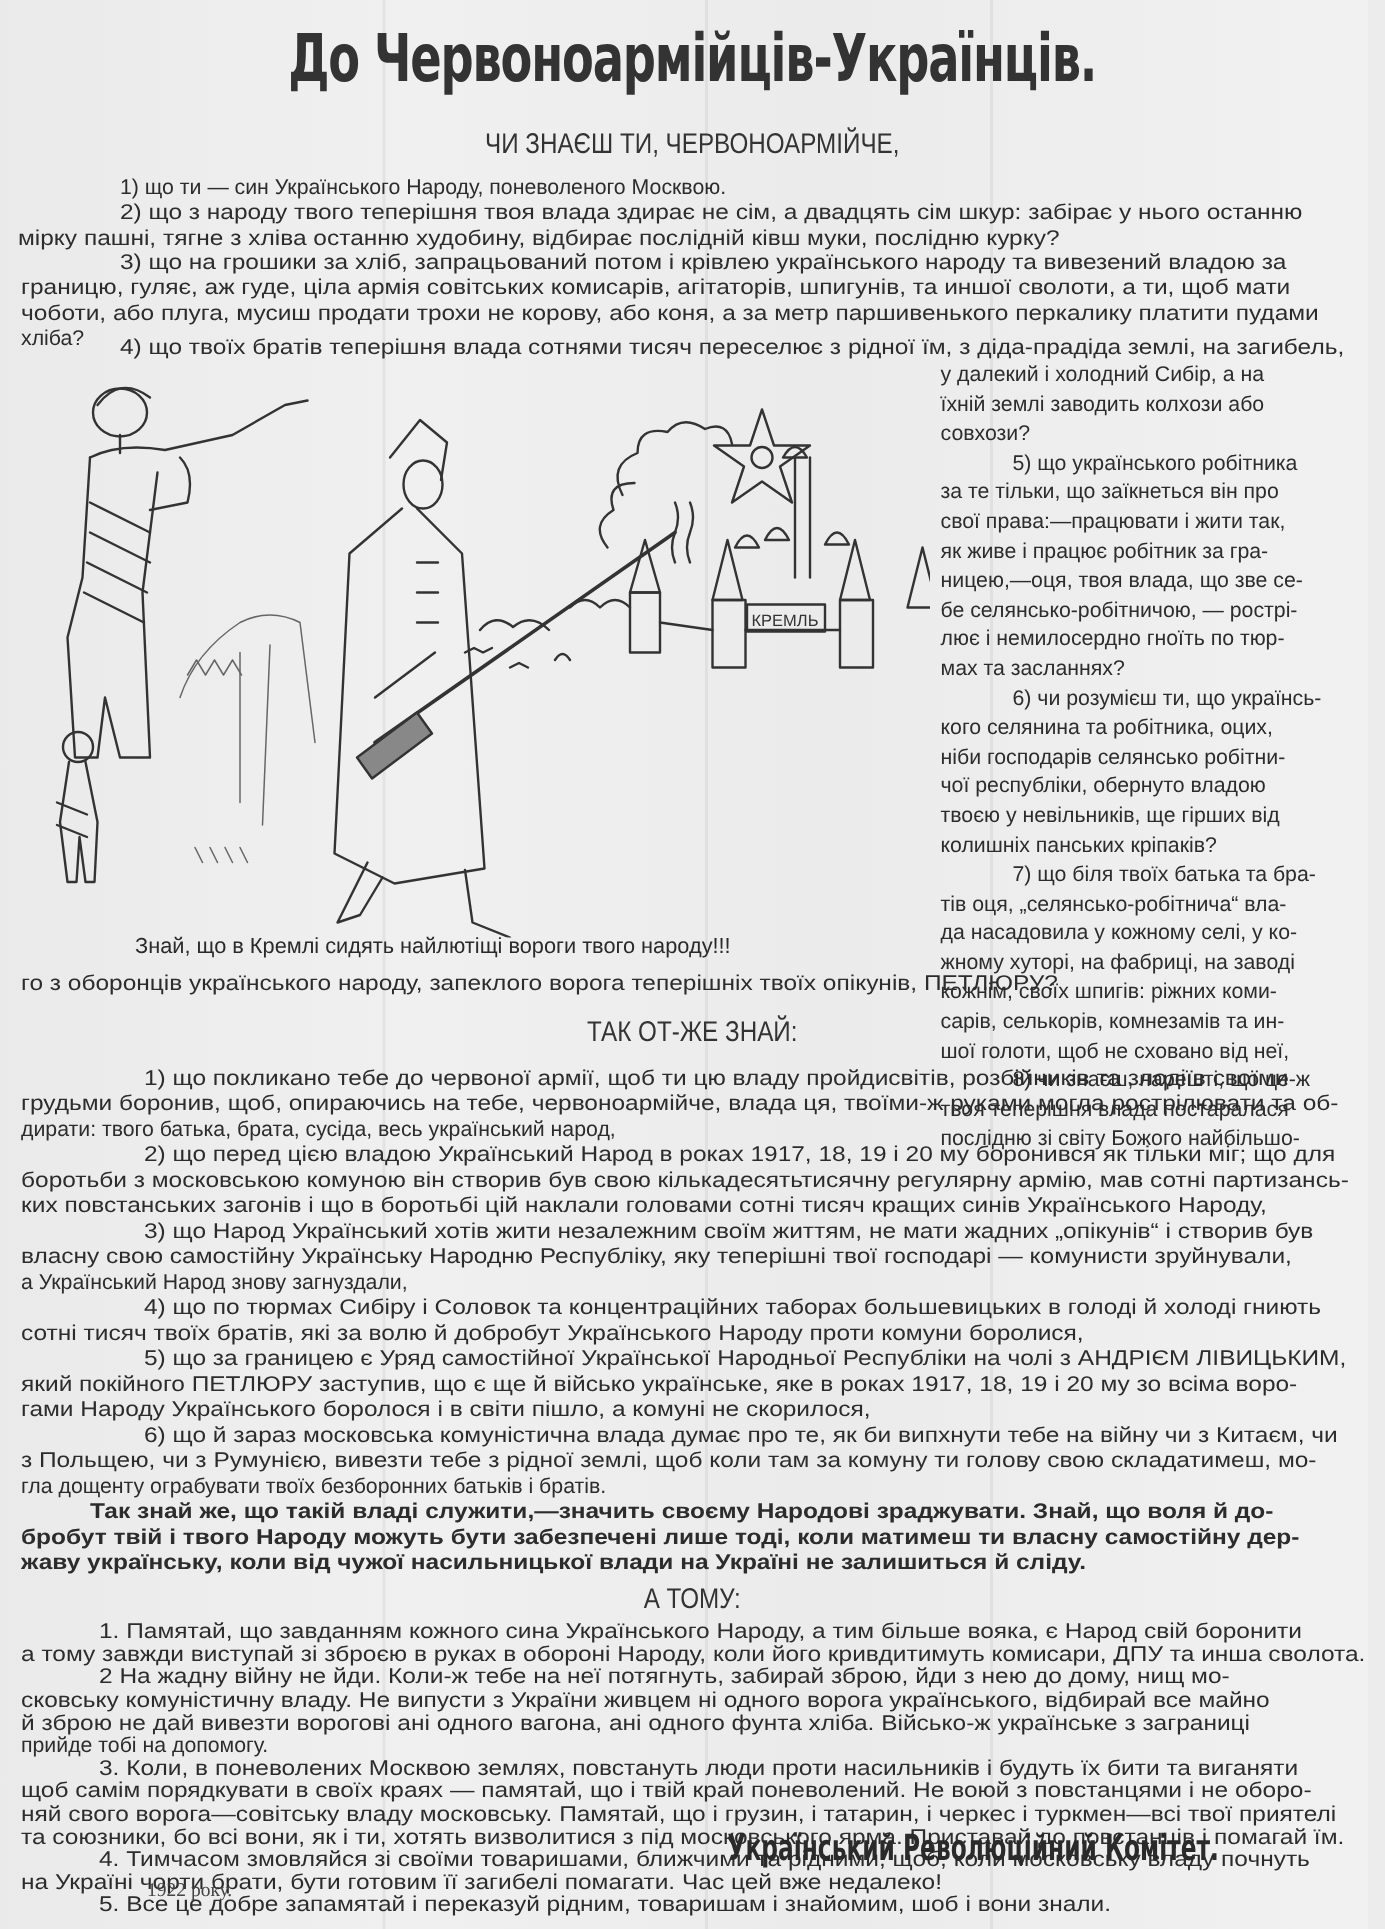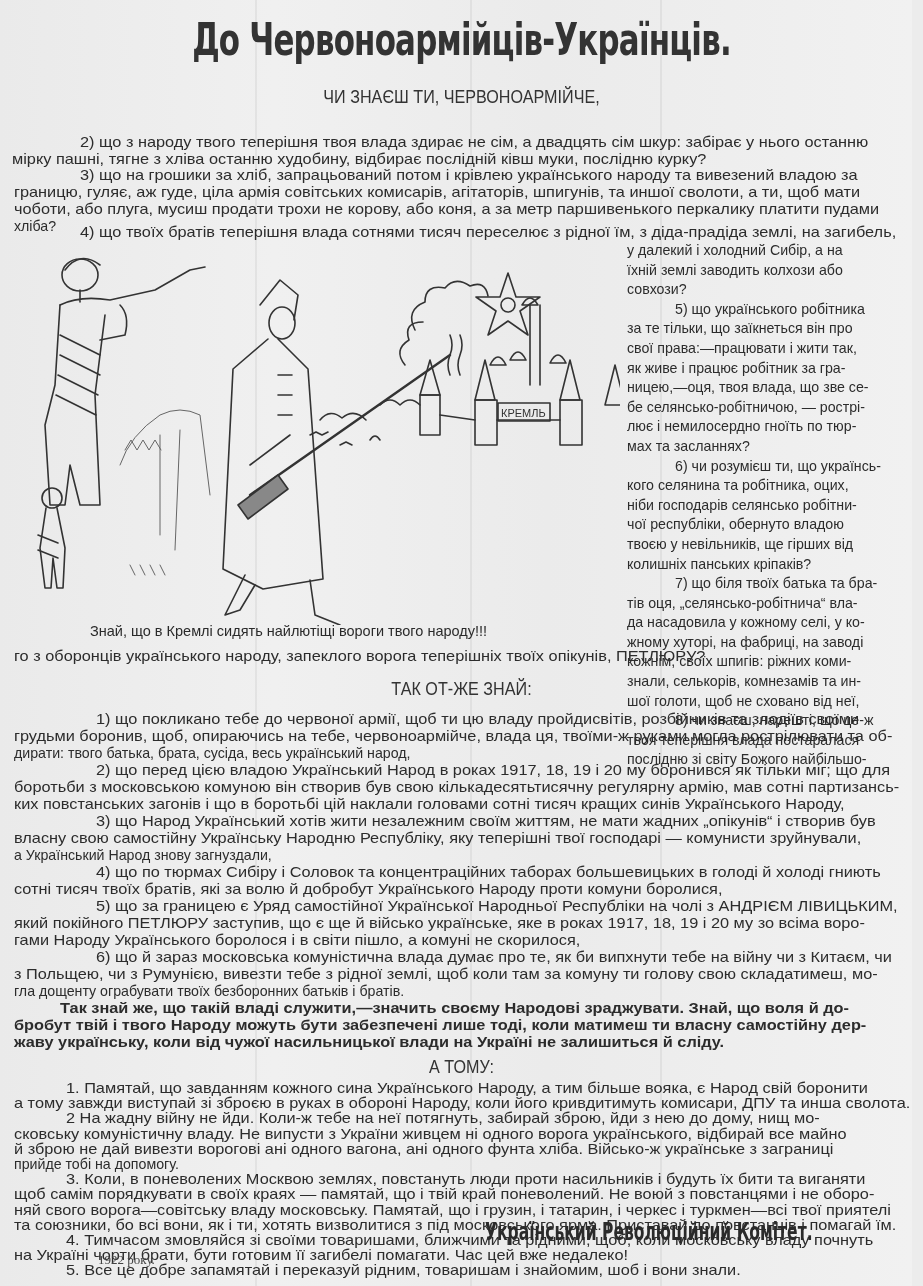--- a/index.html
+++ b/index.html
@@ -28,20 +28,21 @@
 <body>
 
 <div class="page">
   <div class="fold" style="left:255px"></div>
   <div class="fold" style="left:470px"></div>
   <div class="fold" style="left:660px"></div>
 
   <div class="title">До Червоноармійців-Українців.</div>
 
   <div class="h2" style="top:86px">ЧИ ЗНАЄШ ТИ, ЧЕРВОНОАРМІЙЧЕ,</div>
+  <div class="line" style="left:80px;top:117px">1) що ти — син Українського Народу, поневоленого Москвою.</div>
   <div class="line" style="left: 80px; top: 134px; transform: scaleX(1.15);">2) що з народу твого теперішня твоя влада здирає не сім, а двадцять сім шкур: забірає у нього останню</div>
   <div class="line" style="left: 12px; top: 151px; transform: scaleX(1.15);">мірку пашні, тягне з хліва останню худобину, відбирає послідній ківш муки, послідню курку?</div>
   <div class="line" style="left: 80px; top: 167px; transform: scaleX(1.15);">3) що на грошики за хліб, запрацьований потом і крівлею українського народу та вивезений владою за</div>
   <div class="line" style="left: 14px; top: 184px; transform: scaleX(1.15);">границю, гуляє, аж гуде, ціла армія совітських комисарів, агітаторів, шпигунів, та иншої сволоти, а ти, щоб мати</div>
   <div class="line" style="left: 14px; top: 201px; transform: scaleX(1.15);">чоботи, або плуга, мусиш продати трохи не корову, або коня, а за метр паршивенького перкалику платити пудами</div>
   <div class="line" style="left:14px;top:218px">хліба?</div>
   <div class="line" style="left: 80px; top: 224px; transform: scaleX(1.15);">4) що твоїх братів теперішня влада сотнями тисяч переселює з рідної їм, з діда-прадіда землі, на загибель,</div>
 
   <div class="col" style="left:627px;top:241px">
     <div>у далекий і холодний Сибір, а на</div>
@@ -59,21 +60,21 @@
     <div>кого селянина та робітника, оцих,</div>
     <div>ніби господарів селянсько робітни-</div>
     <div>чої республіки, обернуто владою</div>
     <div>твоєю у невільників, ще гірших від</div>
     <div>колишніх панських кріпаків?</div>
     <div class="ind">7) що біля твоїх батька та бра-</div>
     <div>тів оця, „селянсько-робітнича“ вла-</div>
     <div>да насадовила у кожному селі, у ко-</div>
     <div>жному хуторі, на фабриці, на заводі</div>
     <div>кожнім, своїх шпигів: ріжних коми-</div>
-    <div>знали, селькорів, комнезамів та ин-</div>
+    <div>сарів, селькорів, комнезамів та ин-</div>
     <div>шої голоти, щоб не сховано від неї,</div>
     <div class="ind">8) чи знаєш, нарешті, що це-ж</div>
     <div>твоя теперішня влада постаралася</div>
     <div>послідню зі світу Божого найбільшо-</div>
   </div>
 
   <svg class="illustration" viewBox="0 0 600 390" fill="none" stroke="#333" stroke-width="1.6" stroke-linecap="round" stroke-linejoin="round">
 
     <g>
       <path d="M395 95 q-10 -20 10 -28 q0 -18 20 -14 q10 -12 25 -2 q15 -6 18 10"></path>

